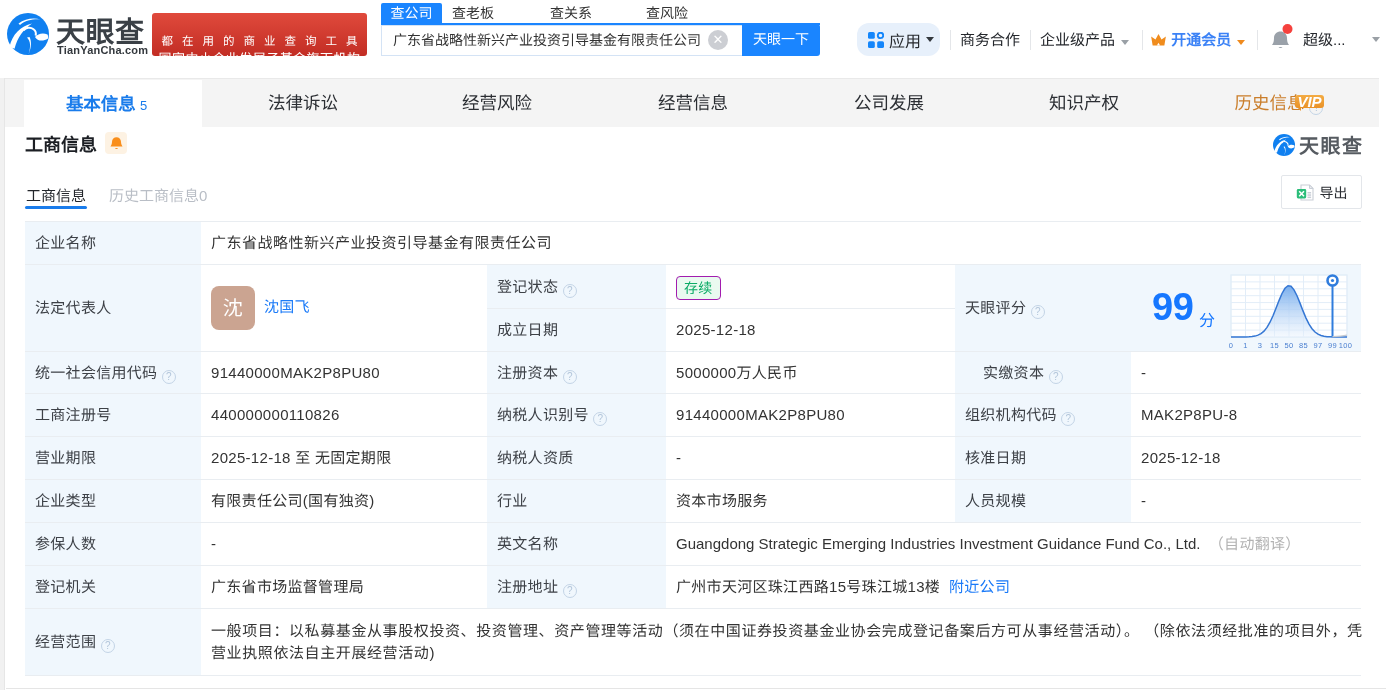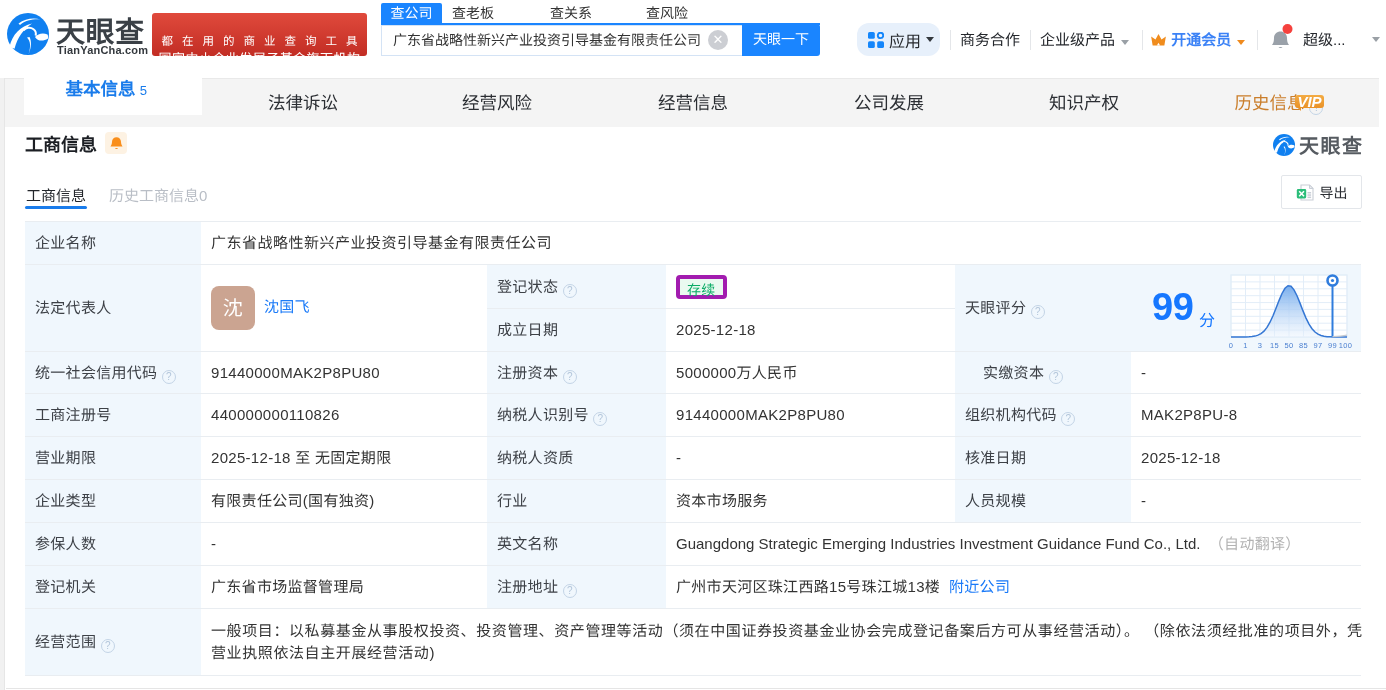--- a/index.html
+++ b/index.html
@@ -45,21 +45,21 @@
 .subtab2{left:109px;top:184px;font-size:15px;color:#b9bec6;}
 .subline{left:25px;top:206px;width:62px;height:3px;background:#1a7ceb;border-radius:2px;}
 .exportbtn{left:1281px;top:175px;width:81px;height:34px;border:1px solid #e3e6ea;border-radius:2px;background:#fff;display:flex;align-items:center;justify-content:center;}
 .exportbtn .t{font-size:14px;color:#2b2e33;margin-left:6px;}
 
 .tbl{left:25px;top:221px;width:1336px;border-collapse:collapse;table-layout:fixed;font-size:15px;letter-spacing:0.3px;color:#333;}
 .tbl td{border-top:1px solid #e9edf1;padding:0 0 0 10px;vertical-align:middle;height:43px;line-height:22px;}
 .tbl tr.last td{border-bottom:1px solid #e9edf1;}
 .tbl td.lb{background:#f0f7fd;color:#3d4147;}
 .tbl td.hi{background:#f0f7fd;}
-.grn{display:inline-block;height:24px;line-height:22px;padding:0 7px;border:4px solid #a21caf;background:#eafaf0;border-radius:4px;color:#0cab66;font-size:14px;}
+.grn{display:inline-block;height:24px;line-height:22px;padding:0 7px;border:1px solid #a21caf;background:#eafaf0;border-radius:4px;color:#0cab66;font-size:14px;}
 .avatar{display:inline-block;width:44px;height:44px;border-radius:8px;background:#cba491;color:#fff;font-size:20px;text-align:center;line-height:44px;vertical-align:middle;}
 .lnk{color:#1a7af8;text-decoration:none;}
 .gray{color:#b3b3b3;}
 .score99{position:absolute;left:21px;top:31px;font-size:38px;font-weight:bold;color:#1677ff;letter-spacing:-0.5px;}
 .scorefen{position:absolute;left:68px;top:45px;font-size:16px;color:#1677ff;}
 </style>
 </head>
 <body>
 
 <svg class="abs logo-circle" width="42" height="42" viewBox="0 0 42 42">
@@ -110,21 +110,21 @@
   <path d="M4 21 C5.5 19 6 17 6 14 C6 10 9 7.5 12.5 7.5 C16 7.5 19 10 19 14 C19 17 19.5 19 21 21 Z" fill="#9aa1a9"></path>
   <path d="M10.5 23 a2.5 2.2 0 0 0 4 0 Z" fill="#9aa1a9"></path>
   <circle cx="19.5" cy="5" r="5" fill="#f5413d"></circle>
 </svg>
 <div class="abs hitem" style="left:1303px;">超级...</div>
 <div class="abs caret gray" style="left:1366px;top:37px;"></div>
 
 <div class="abs" style="left:0;top:78px;width:5px;height:612px;background:#f1f1f1;border-right:1px solid #e6e6e6;z-index:5;"></div>
 
 <div class="abs navbar"></div>
-<div class="abs navtab active" style="top:66px;font-family:Liberation Mono, monospace;">基本信息<span class="cnt">5</span></div>
+<div class="abs navtab active" style="top:80px;">基本信息<span class="cnt">5</span></div>
 <div class="abs navtab" style="left:204px;top:79px;">法律诉讼</div>
 <div class="abs navtab" style="left:398px;top:79px;">经营风险</div>
 <div class="abs navtab" style="left:594px;top:79px;">经营信息</div>
 <div class="abs navtab" style="left:790px;top:79px;">公司发展</div>
 <div class="abs navtab" style="left:985px;top:79px;">知识产权</div>
 <div class="abs navtab" style="left:1180px;top:79px;color:#ca7e2b;">历史信息 <span class="qmark">?</span></div>
 <div class="abs vipbadge" style="left:1295px;top:79px;">VIP</div>
 
 <div class="abs h1">工商信息</div>
 <div class="abs bellbox">

